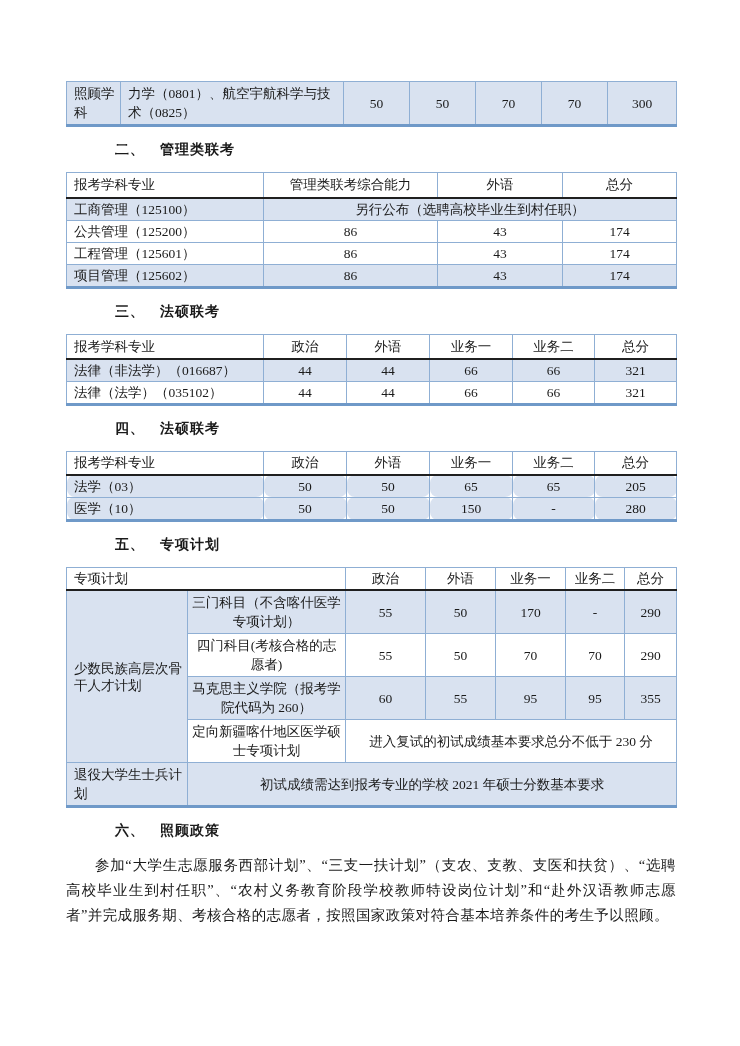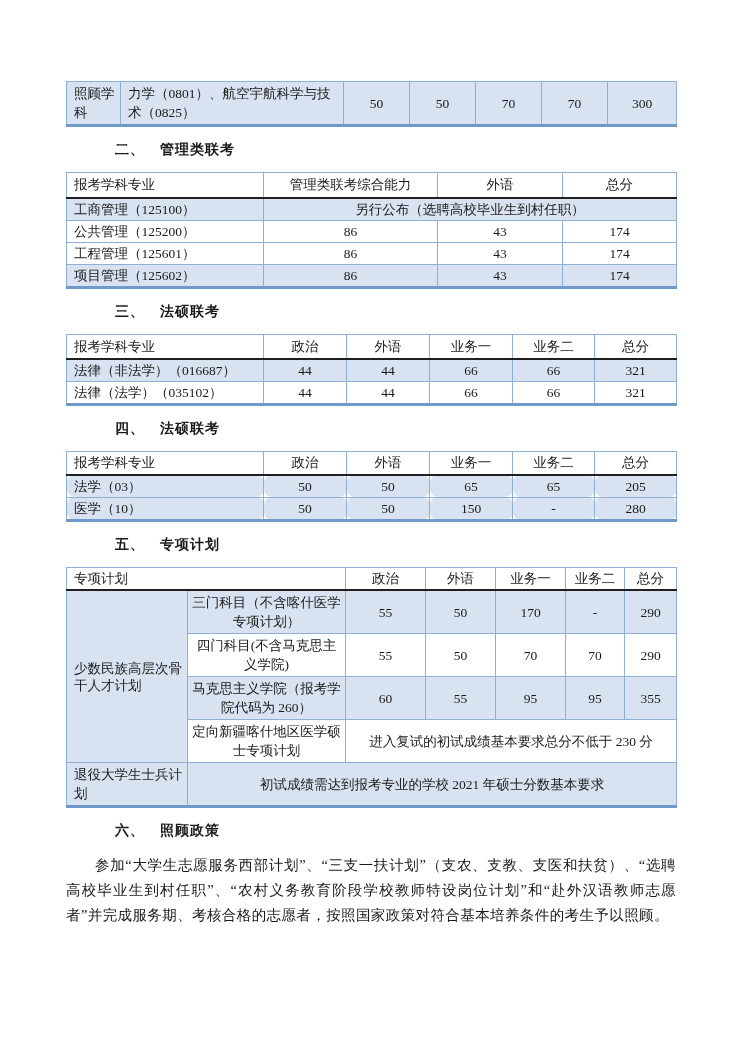--- a/index.html
+++ b/index.html
@@ -251,21 +251,21 @@
       <tr class="band">
         <td class="t-left bandc" rowspan="4">少数民族高层次骨干人才计划</td>
         <td class="sub">三门科目（不含喀什医学专项计划）</td>
         <td>55</td>
         <td>50</td>
         <td>170</td>
         <td>-</td>
         <td>290</td>
       </tr>
       <tr>
-        <td class="sub">四门科目(不含马克思主义学院)</td>
+        <td class="sub">四门科目(考核合格的志愿者)</td>
         <td>55</td>
         <td>50</td>
         <td>70</td>
         <td>70</td>
         <td>290</td>
       </tr>
       <tr class="band">
         <td class="sub">马克思主义学院（报考学院代码为 260）</td>
         <td>60</td>
         <td>55</td>

